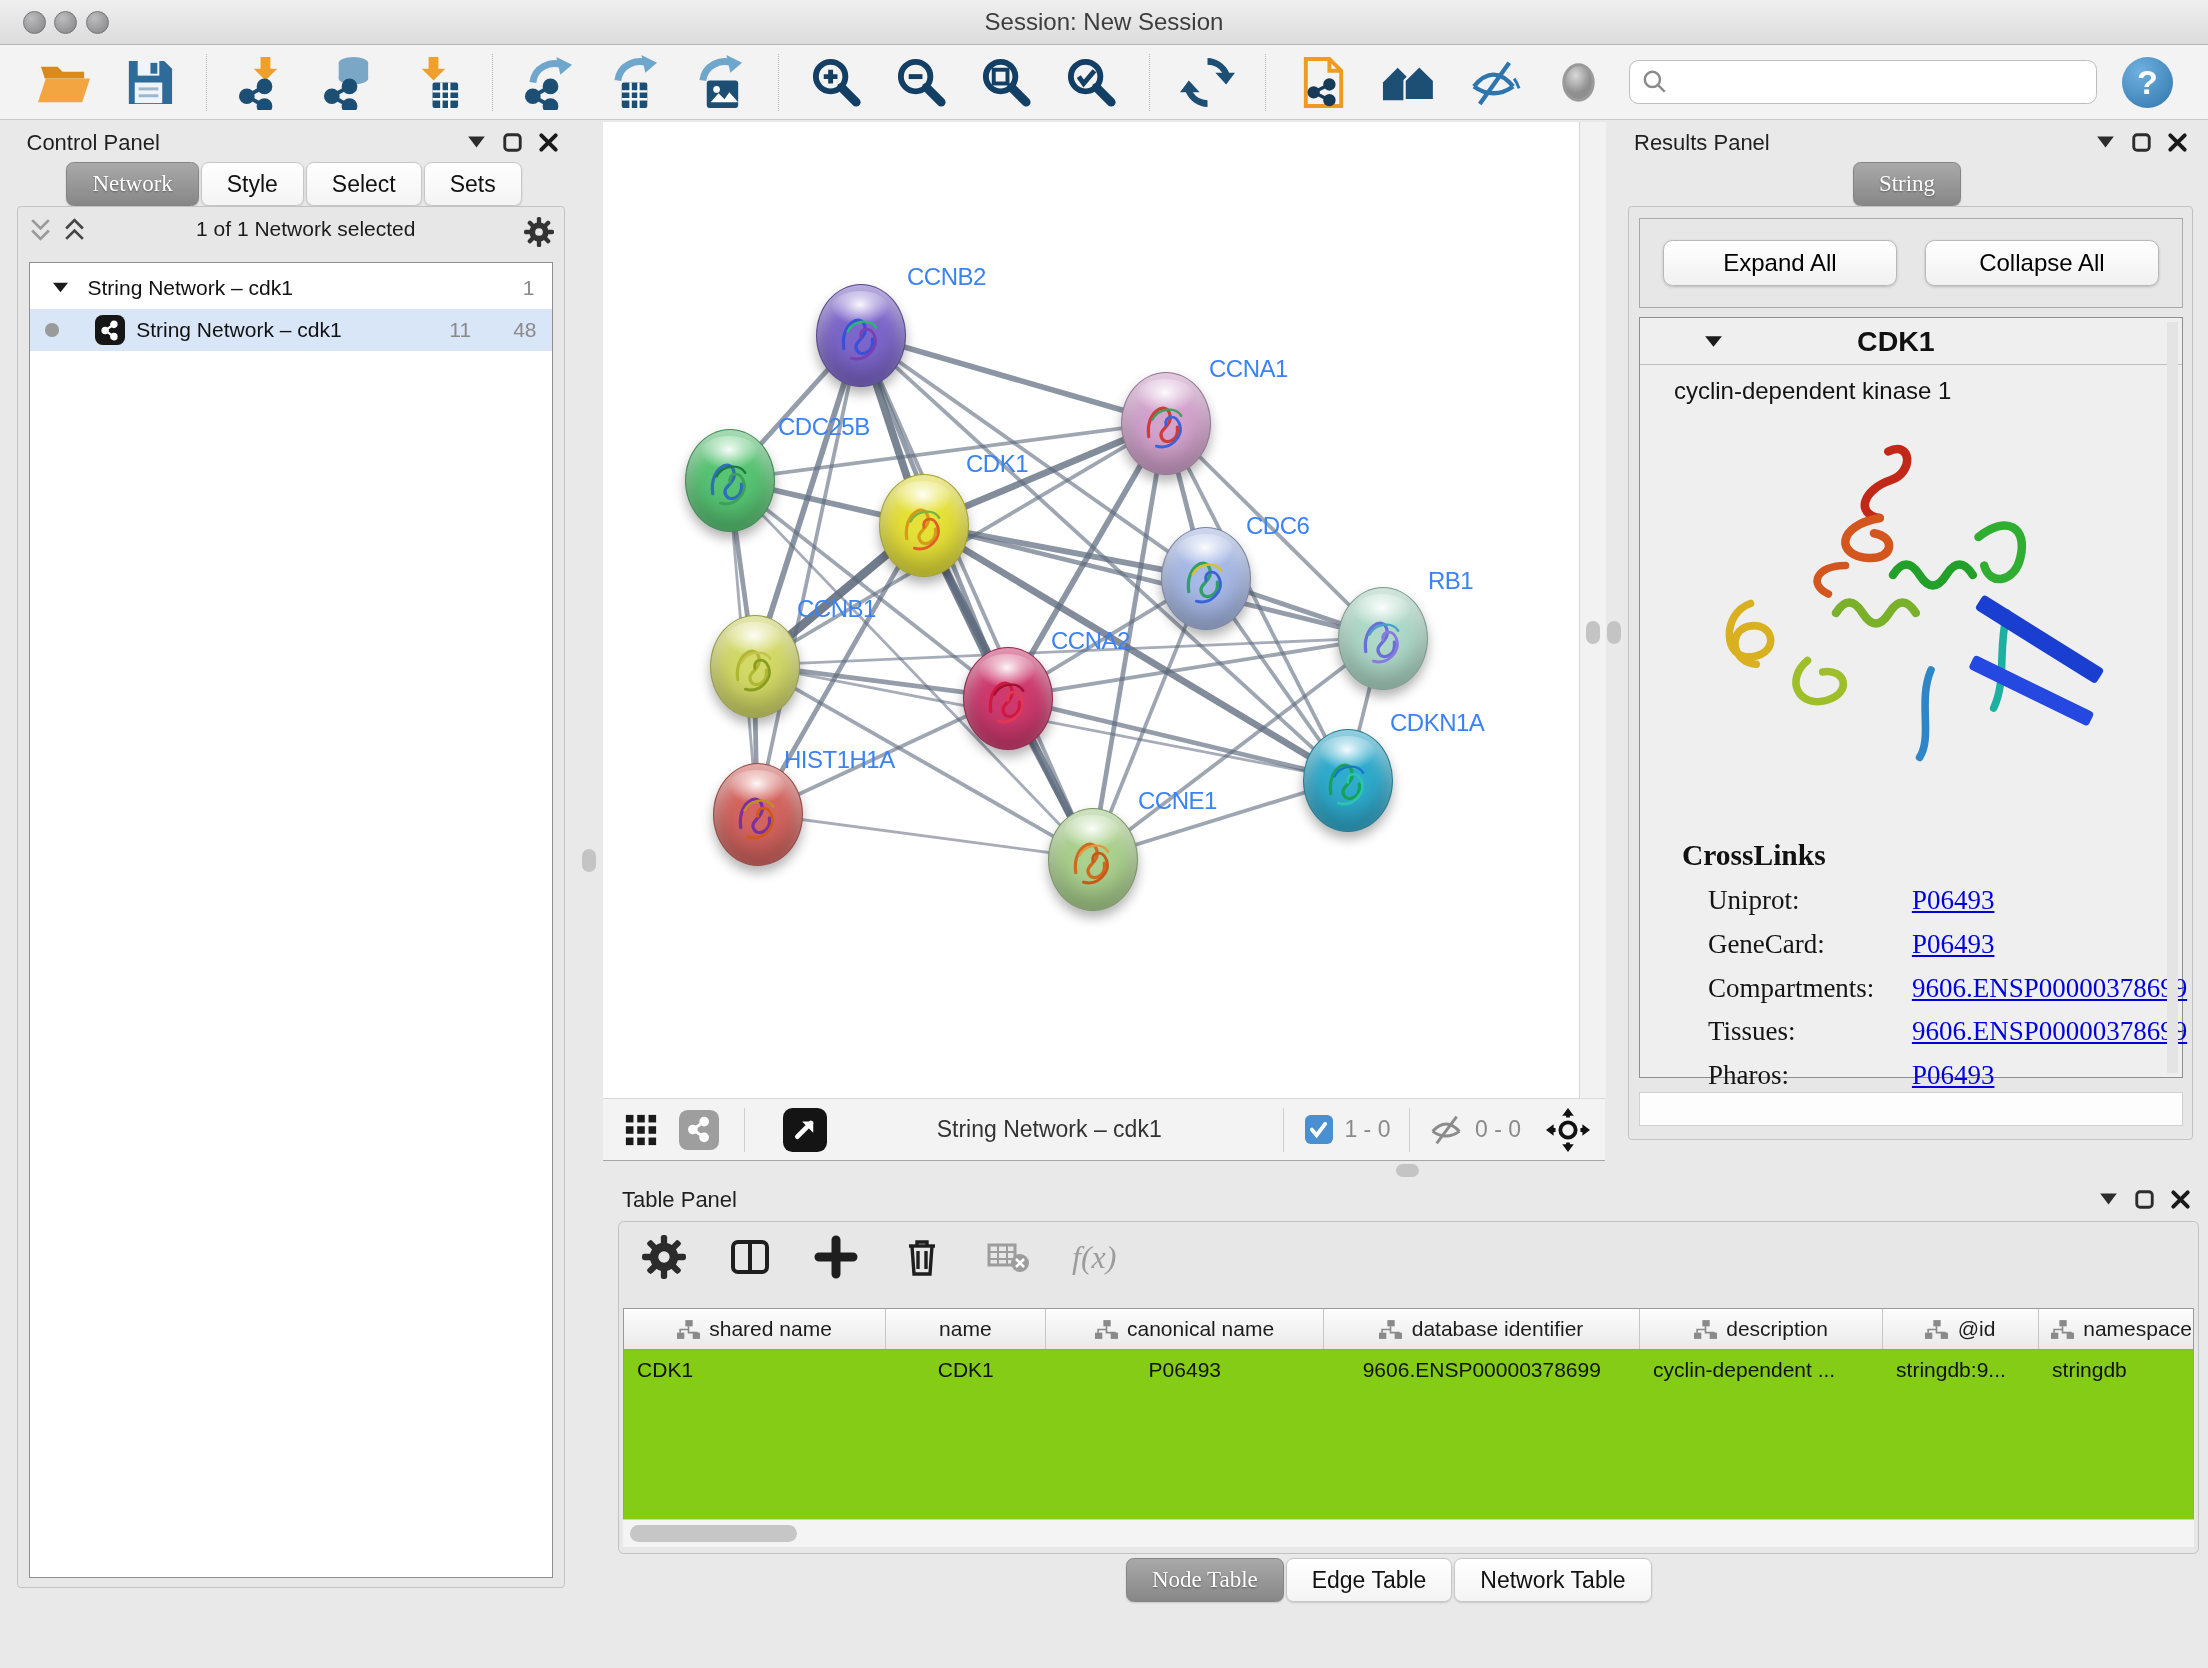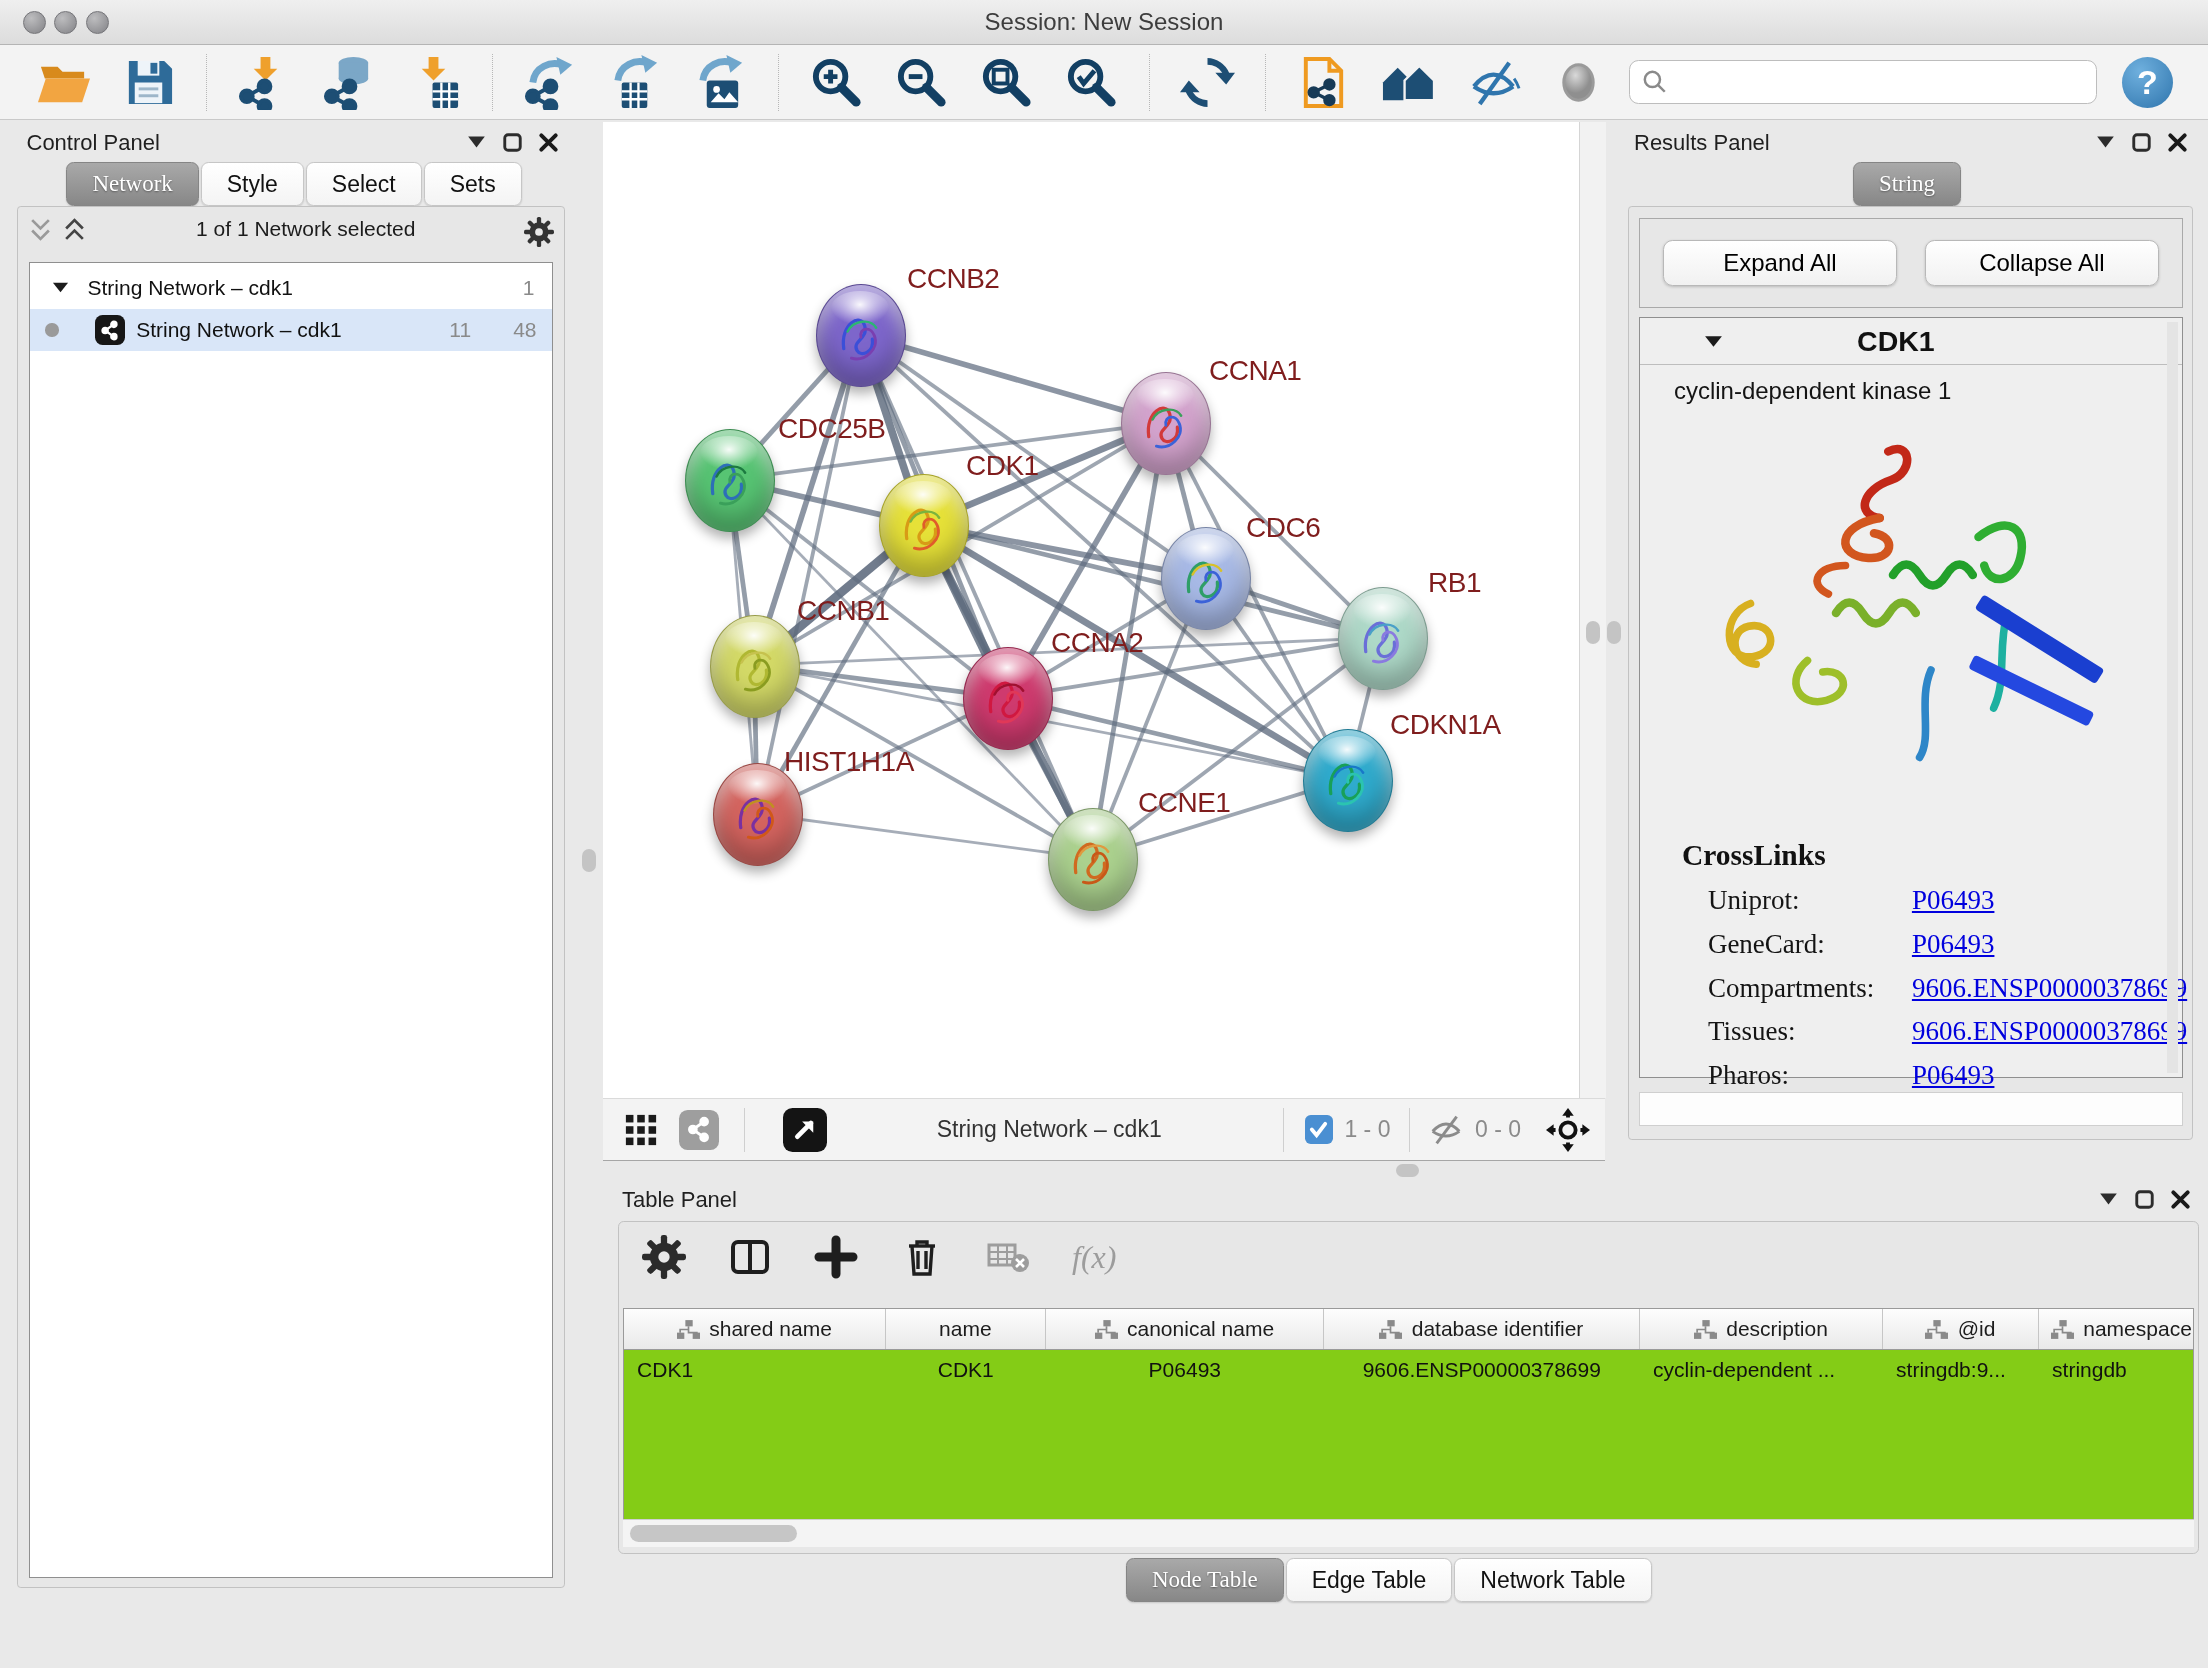--- a/index.html
+++ b/index.html
@@ -51,21 +51,21 @@
 
   
   .network-canvas{position:absolute;left:603px;top:122px;width:976px;height:976px;background:#fff;overflow:hidden;}
   .edges-svg{position:absolute;left:0;top:0;}
   .node{position:absolute;width:88px;height:101px;border-radius:50%;
     box-shadow:0 6.7px 11.4px rgba(0,0,0,.30), inset 0 -15px 25px rgba(0,0,0,.28), inset 0 11.4px 17px rgba(255,255,255,.55);
     border:1px solid rgba(0,0,0,.28);}
   .node::before{content:"";position:absolute;left:16%;top:6%;width:66%;height:34%;border-radius:50%;
     background:radial-gradient(ellipse at 50% 40%,rgba(255,255,255,.95),rgba(255,255,255,0) 72%);}
   .node svg{position:absolute;left:16%;top:18%;width:68%;height:66%;}
-  .node-label{position:absolute;font-size:28px;color:#7f1d1d;white-space:nowrap;letter-spacing:-0.5px;}
+  .node-label{position:absolute;font-size:24px;color:#3b82f6;white-space:nowrap;letter-spacing:-0.5px;}
   .net-scrollstrip{position:absolute;left:1579px;top:122px;width:26px;height:976px;background:#f2f2f2;border-left:1px solid #d5d5d5;}
   .dot-handle{position:absolute;width:14.3px;height:23px;border-radius:7.6px;background:#c4c4c4;}
   .net-toolbar{position:absolute;left:603px;top:1098px;width:1002px;height:63px;background:#f3f3f3;
     border-top:1px solid #dadada;border-bottom:1.9px solid #a6a6a6;display:flex;align-items:center;
     padding:0 15px;box-sizing:border-box;font-size:23px;color:#3a3a3a;}
   .vsep{width:0;height:44px;border-left:1px solid #cfcfcf;}
   .gray-txt{color:#8a8a8a;}
   .checkbox{width:28.5px;height:28.5px;border-radius:5.7px;background:#4a8fd2;display:flex;align-items:center;justify-content:center;}
 
   

